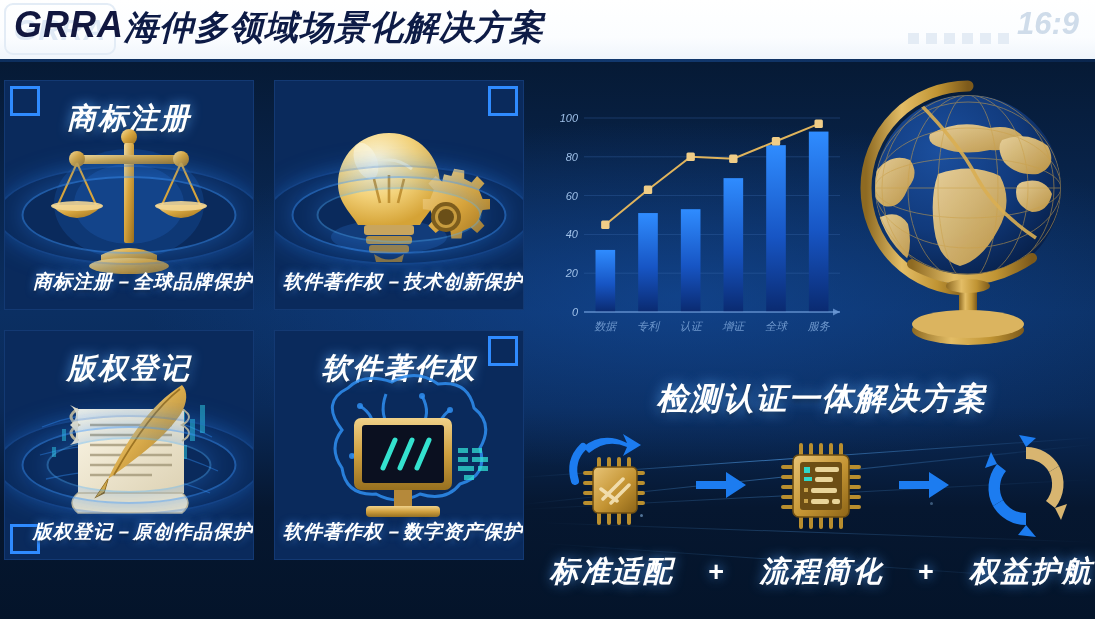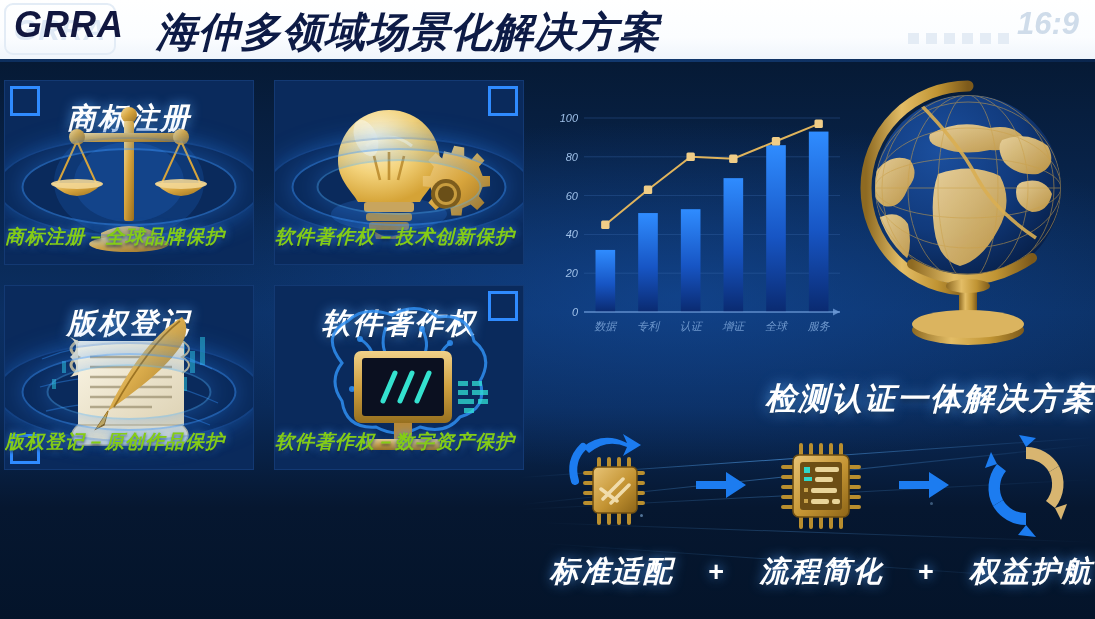--- a/index.html
+++ b/index.html
@@ -22,83 +22,83 @@
     position:absolute; left:4px; top:3px; width:112px; height:52px;
     border:2px solid #e3ecf6; border-radius:9px;
     font-size:30px; font-weight:bold; color:#dfe9f5; letter-spacing:1px;
     line-height:50px; text-align:center; overflow:hidden;
   }
   #brand{
     position:absolute; left:14px; top:4px; font-size:36px; font-weight:bold;
     color:#12173f; letter-spacing:1px;
   }
   #header-title{
-    position:absolute; left:124px; top:5px; font-size:41px; font-weight:bold;
-    color:#0d1b46; letter-spacing:1px; white-space:nowrap;margin-left:32px;
+    position:absolute; left:124px; top:5px; font-size:34px; font-weight:bold;
+    color:#0d1b46; letter-spacing:1px; white-space:nowrap;
   }
   #ratio{
     position:absolute; right:16px; top:6px; font-size:31px; font-weight:bold;
     color:#cfdcea;
   }
   #dots{ position:absolute; right:86px; top:33px; display:flex; gap:7px; }
   #dots i{ display:block; width:11px; height:11px; background:#e4ecf5; }
 
   
   #bg{
     position:absolute; left:0; top:62px; width:1095px; height:557px;
     background:
       radial-gradient(ellipse 70% 45% at 62% 42%, rgba(22,82,170,.55) 0%, rgba(10,40,92,0) 70%),
       linear-gradient(180deg,#061a35 0%,#082247 18%,#0b2f62 45%,#0a2a59 62%,#061730 80%,#04142a 100%);
     overflow:hidden;
   }
   .streak{ position:absolute; height:1px; background:linear-gradient(90deg,rgba(60,150,255,0) 0%,rgba(90,175,255,.55) 45%,rgba(60,150,255,0) 100%); }
   .sp{ position:absolute; width:3px;height:3px;border-radius:50%;background:#9ed0ff;opacity:.5; }
 
   
-  #cards{ position:absolute; left:4px; top:80px; width:520px; height:390px;
+  #cards{ position:absolute; left:4px; top:80px; width:520px; height:480px;
           display:grid; grid-template-columns:1fr 1fr; grid-template-rows:1fr 1fr; gap:20px; }
   .card{
     position:relative; overflow:hidden;
     background:
       radial-gradient(ellipse 80% 70% at 50% 55%, rgba(26,86,176,.75) 0%, rgba(11,43,96,.9) 60%, rgba(7,27,62,.95) 100%),
       linear-gradient(160deg,#0d2f63 0%,#0a2php 100%);
     background-color:#0a2a5c;
     border:1px solid rgba(60,130,220,.18);
   }
   .card .corner{ position:absolute; width:30px; height:30px; border:3px solid #2f8bff; }
   .c-tl{ left:5px; top:5px; border-right:none; border-bottom:none; }
   .c-tr{ right:5px; top:5px; border-left:none; border-bottom:none; }
   .c-bl{ left:5px; bottom:5px; border-right:none; border-top:none; }
 
   .card-title{
     position:absolute; top:18px; left:0; width:100%; text-align:center;
     font-size:29px; font-weight:bold; color:#ffffff; letter-spacing:2px;
     text-shadow:0 0 12px rgba(90,170,255,.9), 0 2px 4px rgba(0,0,0,.65);
   }
   .card-sub{
-    position:absolute; bottom:14px; left:0; width:100%; text-align:left;
-    font-size:19px; font-weight:bold; color:#84cc16; letter-spacing:1px;
+    position:absolute; bottom:14px; left:0; width:100%; text-align:right;
+    font-size:19px; font-weight:bold; color:#ffffff; letter-spacing:1px;
     text-shadow:0 0 8px rgba(70,150,255,.8), 0 2px 3px rgba(0,0,0,.6);
   }
   .art{ position:absolute; left:0; right:0; top:52px; bottom:44px; display:flex; align-items:center; justify-content:center; }
   .art svg{ display:block; }
   .glow-ring{
     position:absolute; left:50%; top:62%; transform:translate(-50%,-50%);
     width:215px; height:78px; border-radius:50%;
     border:2px solid rgba(60,150,255,.45); box-shadow:0 0 24px rgba(50,140,255,.35);
   }
   .glow-ring.r2{ width:165px; height:56px; border-color:rgba(80,175,255,.38); }
   .glow-ring.r3{ width:265px; height:100px; border-color:rgba(45,120,220,.3); }
 
   
   #chart-wrap{ position:absolute; left:548px; top:100px; width:300px; height:250px; }
   #globe-wrap{ position:absolute; left:852px; top:78px; width:240px; height:285px; }
 
   #right-title{
-    position:absolute; left:548px; top:378px; width:547px; text-align:right;
+    position:absolute; left:548px; top:378px; width:547px; text-align:center;
     font-size:31px; font-weight:bold; color:#ffffff; letter-spacing:2px;
     text-shadow:0 0 14px rgba(90,170,255,.85), 0 2px 5px rgba(0,0,0,.6);
   }
   #flow{ position:absolute; left:560px; top:430px; width:525px; height:110px;
          display:flex; align-items:center; justify-content:space-between; }
   .flow-node{ width:118px; height:110px; display:flex; align-items:center; justify-content:center; }
   .flow-arrow{ width:58px; display:flex; align-items:center; justify-content:center; }
 
   #bottom-labels{
     position:absolute; left:548px; top:552px; width:547px;

